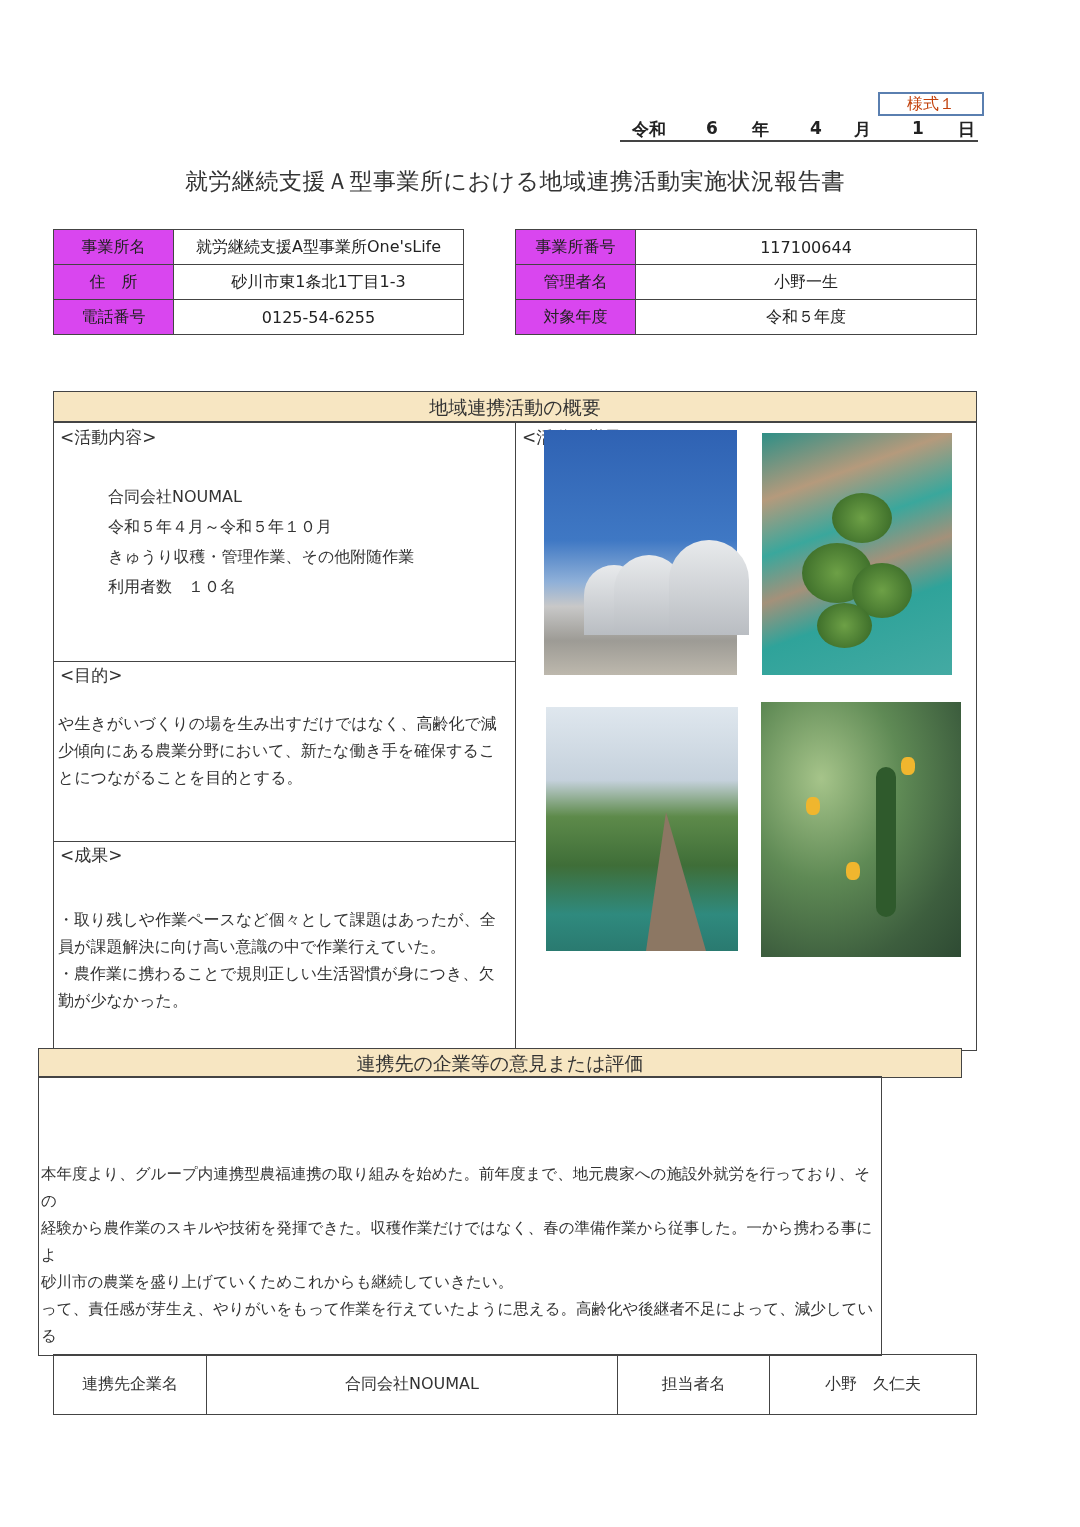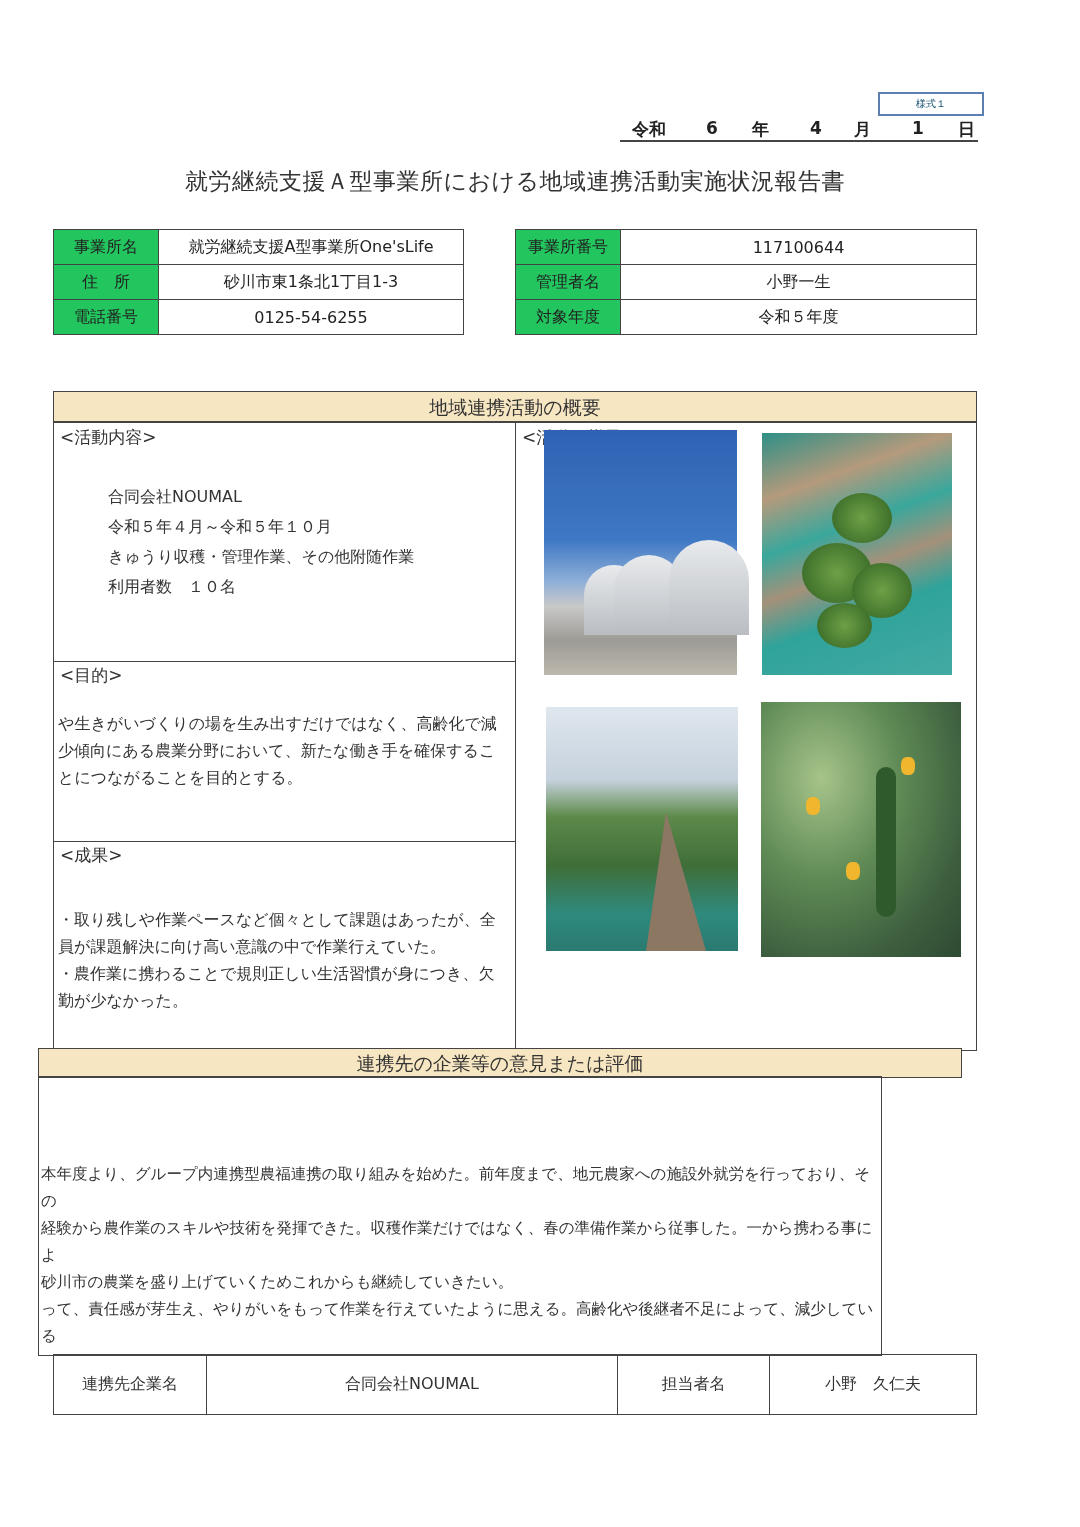--- a/index.html
+++ b/index.html
@@ -4,33 +4,33 @@
 <style>
   * { box-sizing: border-box; margin: 0; padding: 0; }
   html, body { width: 1080px; height: 1527px; background: #ffffff; }
   body { font-family: "DejaVu Sans", "Liberation Sans", sans-serif; color: #222; position: relative; overflow: hidden; }
 
   .abs { position: absolute; }
 
   
   .form-label {
     left: 878px; top: 92px; width: 106px; height: 24px;
-    border: 2px solid #5a7fb0; font-size: 10px; text-align: center; line-height: 20px; color: #0c4a6e;
+    border: 2px solid #5a7fb0; font-size: 16px; text-align: center; line-height: 20px; color: #c2410c;
   }
 
   
   .date-row { left: 620px; top: 116px; width: 358px; height: 26px; border-bottom: 2px solid #444; font-size: 17px; }
   .date-row span { position: absolute; top: 2px; font-weight: bold; }
 
   .doc-title { left: 0; width: 1030px; top: 166px; text-align: center; font-size: 23px; color: #333; letter-spacing: 0.5px; }
 
   
   table.info { border-collapse: collapse; position: absolute; }
   table.info td { border: 1.5px solid #444; height: 35px; font-size: 16px; text-align: center; vertical-align: middle; }
-  table.info td.lbl { background: #22c55e; width: 105px; }
+  table.info td.lbl { background: #d946ef; width: 120px; }
   .info-left { left: 53px; top: 229px; width: 411px; }
   .info-right { left: 515px; top: 229px; width: 462px; }
 
   
   .sec-header {
     background: #f7e6c2; border: 1.5px solid #444; text-align: center; font-size: 19px; height: 32px; line-height: 30px; color: #333;
   }
 
   .box { border: 1.5px solid #444; }
   .sub-label { font-size: 17px; color: #333; }

